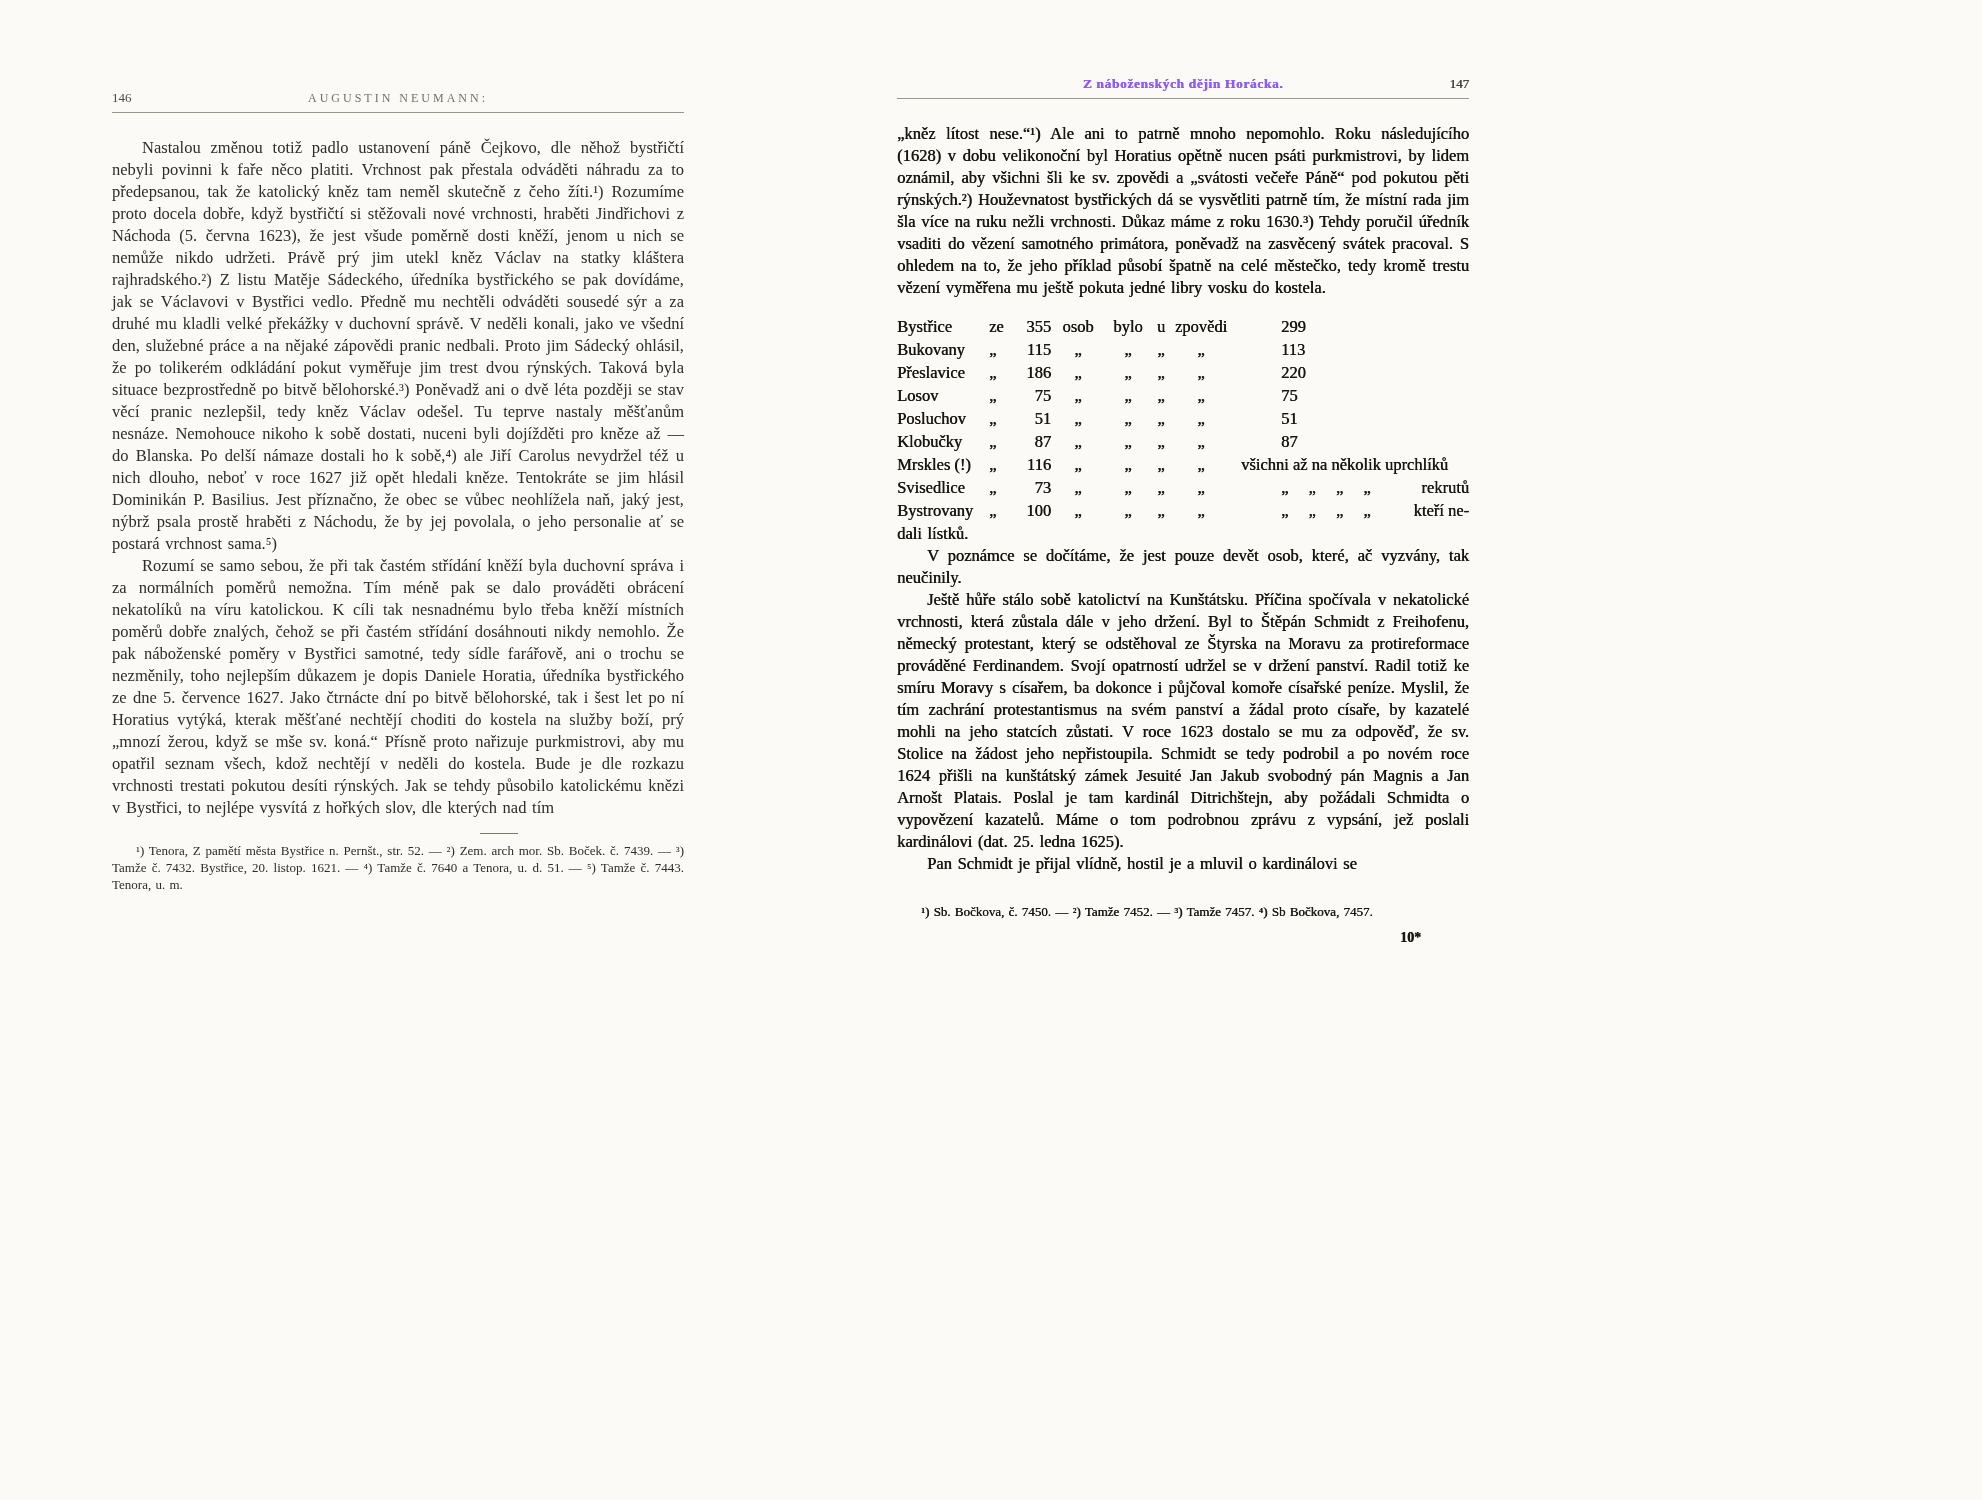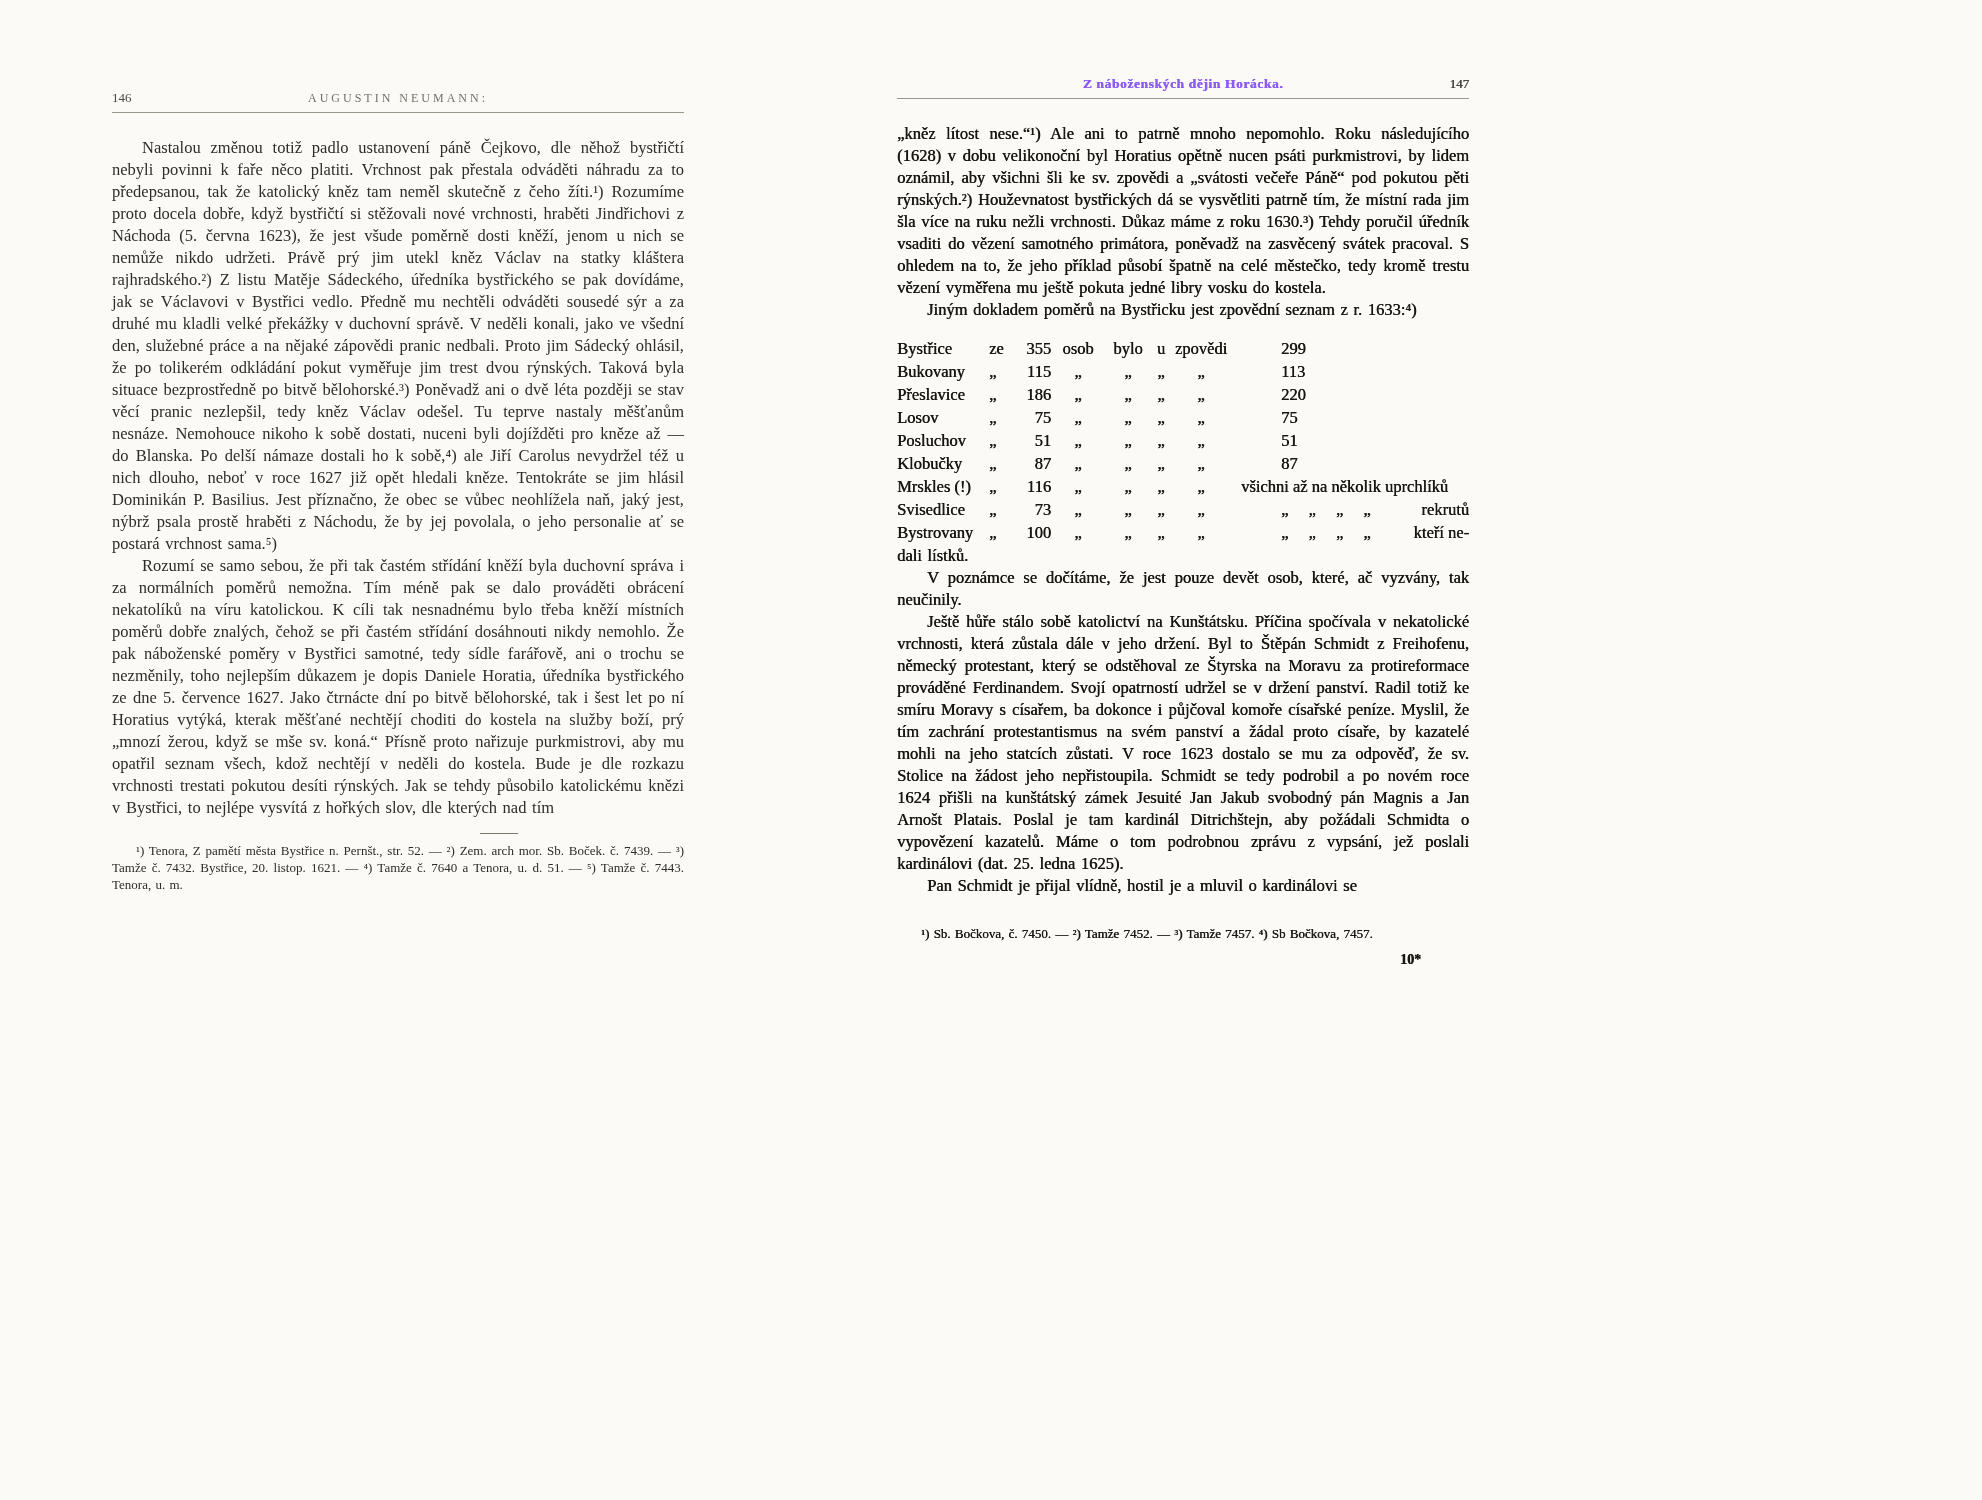--- a/index.html
+++ b/index.html
@@ -112,21 +112,20 @@
   </div>
 
   <div class="page right">
     <div class="pagehead">
       <span class="pnum"></span>
       <span class="rhead">Z náboženských dějin Horácka.</span>
       <span class="pnum">147</span>
     </div>
 
     <p class="body-p noindent">„kněz lítost nese.“¹) Ale ani to patrně mnoho nepomohlo. Roku následujícího (1628) v dobu velikonoční byl Horatius opětně nucen psáti purkmistrovi, by lidem oznámil, aby všichni šli ke sv. zpovědi a „svátosti večeře Páně“ pod pokutou pěti rýnských.²) Houževnatost bystřických dá se vysvětliti patrně tím, že místní rada jim šla více na ruku nežli vrchnosti. Důkaz máme z roku 1630.³) Tehdy poručil úředník vsaditi do vězení samotného primátora, poněvadž na zasvěcený svátek pracoval. S ohledem na to, že jeho příklad působí špatně na celé městečko, tedy kromě trestu vězení vyměřena mu ještě pokuta jedné libry vosku do kostela.</p>
-    <p class="body-p">Jiným dokladem poměrů na Bystřicku jest zpovědní seznam z r. 1633:⁴)</p>
 
     <div class="ztable">
 
       <div class="trow numres">
         <span class="tc tname">Bystřice</span>
         <span class="tc tc1">ze</span>
         <span class="tc tnum">355</span>
         <span class="tc tc2">osob</span>
         <span class="tc tc3">bylo</span>
         <span class="tc tc4">u</span>

